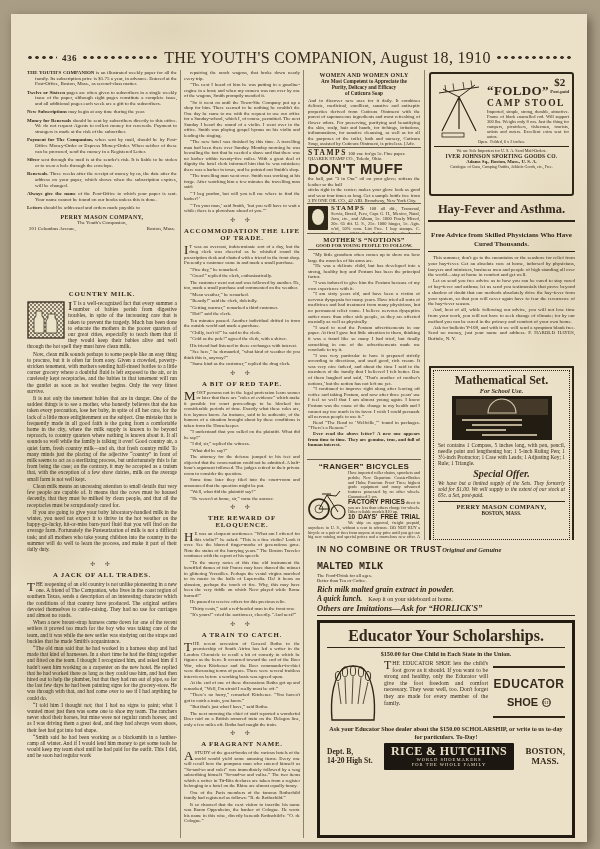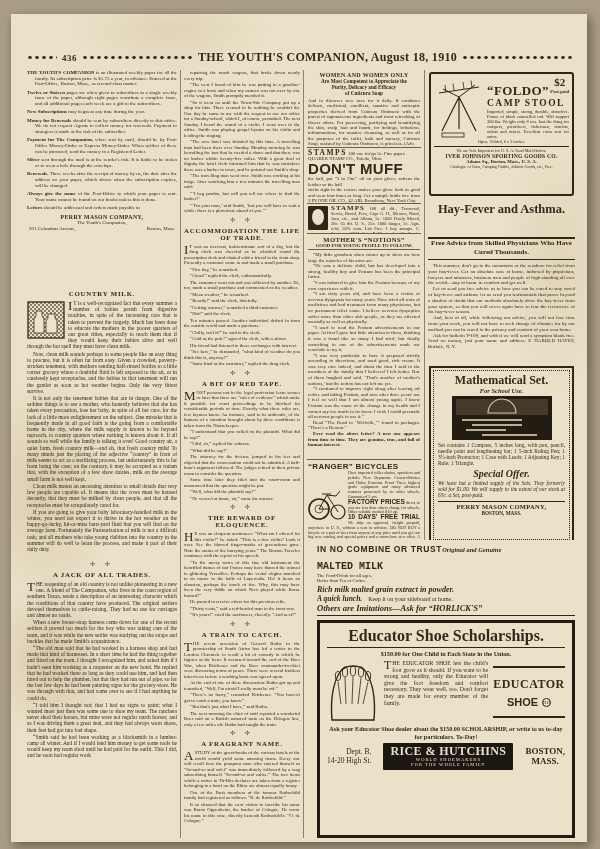--- a/index.html
+++ b/index.html
@@ -9,21 +9,21 @@
 .stain{position:absolute;border-radius:50%;pointer-events:none}
 .s1{left:-40px;top:360px;width:150px;height:230px;background:radial-gradient(closest-side,rgba(150,112,55,.18),transparent)}
 .s2{left:-20px;top:560px;width:120px;height:170px;background:radial-gradient(closest-side,rgba(140,100,50,.20),transparent)}
 .s3{right:-30px;top:120px;width:120px;height:260px;background:radial-gradient(closest-side,rgba(160,125,70,.12),transparent)}
 .s4{left:60px;top:-30px;width:200px;height:90px;background:radial-gradient(closest-side,rgba(150,115,60,.12),transparent)}
 
 .mast{position:absolute;top:37px;left:16px;right:14px;height:13px;display:flex;align-items:center;gap:5px}
 .chain{height:5px;background-image:radial-gradient(circle at 3px 2.5px,#41372a 1.6px,transparent 1.9px);background-size:7px 5px;flex:0 0 30px}
 .chain.grow{flex:1 1 auto}
 .pgnum{font-weight:bold;font-size:9px;letter-spacing:.5px}
-.mtitle{font-size:12px;font-weight:bold;letter-spacing:.3px;white-space:nowrap}
+.mtitle{font-size:16px;font-weight:normal;letter-spacing:.3px;white-space:nowrap}
 
 .cols{position:absolute;top:56px;left:16px;right:12px;bottom:4px;display:flex;overflow:hidden}
 .vr{flex:0 0 1px;background:#8d8268;margin:0 3px}
 .col1{flex:0 0 150px;overflow:hidden}
 .col2{flex:0 0 116px;overflow:hidden}
 .rwrap{flex:1 1 auto;overflow:hidden;display:flex;flex-direction:column}
 .adrow{display:flex;flex:0 0 470px;overflow:hidden}
 .col3{flex:0 0 114px;overflow:hidden}
 .col4{flex:1;overflow:hidden}
 
@@ -59,21 +59,21 @@
 .stamp-icon{width:20px;height:24px;background:#2e2616;flex:0 0 20px;position:relative;border-radius:1px}
 .stamp-icon::after{content:"";position:absolute;left:4px;top:3px;width:12px;height:16px;background:#e9e0c8;border-radius:50%}
 .st2-text{font-size:4.5px;line-height:5px;text-align:justify}
 .st2-text b{font-size:7px;letter-spacing:1px}
 .ad-po{height:226px}
 .po-t{text-align:center;font-weight:bold;font-size:6.6px;letter-spacing:.4px}
 .po-sub{text-align:center;font-size:4.8px;font-weight:bold;border-bottom:1px solid #6b614c;padding-bottom:1px;margin-bottom:2px}
 .po-paras p{font-size:4.9px;line-height:5.6px;text-align:justify;text-indent:5px}
 .po-paras p:last-child{font-weight:bold}
 .ad-rg{height:80px}
-.rg-t{font-weight:bold;font-size:8px;font-family:"Liberation Sans",sans-serif;letter-spacing:.3px}
+.rg-t{font-weight:bold;font-size:8px;text-align:center;font-family:"Liberation Sans",sans-serif;letter-spacing:.3px}
 .bike{float:left;width:38px;height:52px;margin-right:2px}
 .rg-body{font-size:4.2px;line-height:4.8px;text-align:justify}
 .rg-h{font-weight:bold;font-size:6.5px;font-family:"Liberation Sans",sans-serif}
 
 .ad4{overflow:hidden}
 .ad-foldo{height:124px;border:2px solid #2e2616;border-radius:3px;margin:2px 1px 4px;padding:3px;position:relative}
 .foldo-row{display:flex;gap:3px}
 .stool{flex:0 0 50px;height:62px}
 .foldo-right{flex:1}
 .foldo-line1{display:flex;justify-content:space-between;align-items:flex-end}
@@ -81,21 +81,21 @@
 .foldo-price{font-size:11px;font-weight:bold;line-height:10px;text-align:center}
 .foldo-pp{font-size:4.6px;font-weight:bold;display:block}
 .foldo-camp{font-size:9.5px;font-weight:bold;letter-spacing:1.5px;margin:1px 0}
 .foldo-body{font-size:4.5px;line-height:5px;text-align:justify}
 .foldo-cap{font-size:4.2px;text-align:center}
 .foldo-imp{font-size:4.2px;text-align:center;border-top:1px solid #2e2616;margin-top:2px;padding-top:1px}
 .foldo-co{font-size:5.6px;font-weight:bold;text-align:center;letter-spacing:.2px}
 .foldo-addr{font-size:4.8px;font-weight:bold;text-align:center}
 .foldo-cat{font-size:4px;text-align:center}
 .ad-hay{height:164px;padding:2px 0}
-.hay-t{font-size:12.5px;font-weight:bold;text-align:center;border-bottom:2px solid #2e2616;padding-bottom:20px;margin-bottom:0}
+.hay-t{font-size:12.5px;font-weight:bold;text-align:center;border-bottom:2px solid #2e2616;padding-bottom:3px;margin-bottom:9px}
 .hay-sub{font-size:7px;font-weight:bold;text-align:center;line-height:8.5px;border-bottom:1px solid #2e2616;padding-bottom:3px;margin-bottom:3px}
 .hay-body p{font-size:5px;line-height:5.8px;text-align:justify;text-indent:5px}
 .ad-math{height:178px;border:2px solid #2e2616;outline:1px dotted #2e2616;outline-offset:-5px;padding:6px 7px;margin:2px 1px}
 .math-t{font-size:12px;font-weight:bold;text-align:center;line-height:12px}
 .math-sub{font-size:6.5px;font-style:italic;font-weight:bold;text-align:center;margin:1px 0 2px}
 .math-img{width:100px;height:44px;margin:1px auto}
 .math-body{font-size:5.4px;line-height:6px;text-align:justify;margin-top:2px}
 .math-ot{font-size:10px;font-style:italic;font-weight:bold;text-align:center;margin:2px 0 1px}
 .math-offer{font-size:5.4px;font-style:italic;line-height:6px;text-align:justify}
 .math-co{font-size:6.5px;font-weight:bold;text-align:center;border-top:1px solid #2e2616;margin-top:3px;padding-top:1px;letter-spacing:.3px}
@@ -117,26 +117,26 @@
 
 .educator{flex:1;margin-left:10px;border:3px solid #211b12;padding:4px 7px;overflow:hidden}
 .ed-h1{font-size:15px;font-weight:bold;text-align:center;line-height:16px}
 .ed-h2{font-size:16px;font-weight:bold;text-align:center;line-height:17px;border-bottom:1px solid #2e2616;padding-bottom:3px;margin-bottom:2px}
 .ed-sub{font-size:6.2px;font-weight:bold;text-align:center;margin:2px 0 3px}
 .ed-row{display:flex;gap:5px;align-items:flex-start}
 .foot-art{flex:0 0 52px;height:62px}
 .ed-body{flex:1;font-size:5.8px;line-height:6.6px;text-align:justify}
 .ed-body::first-letter{float:left;font-size:12px;line-height:10px;padding-right:1px}
 .ed-logo{flex:0 0 72px;text-align:center;border-top:2px solid #2e2616;border-bottom:2px solid #2e2616;padding:6px 0;margin-top:6px}
-.ed-logo .l1{font-size:12px;font-weight:bold;font-family:Liberation Serif, serif;letter-spacing:.5px;line-height:11px}
+.ed-logo .l1{font-size:12px;font-weight:bold;font-family:Liberation Sans, sans-serif;letter-spacing:.5px;line-height:11px}
 .ed-logo .l2{font-size:11px;font-weight:bold;font-family:"Liberation Sans",sans-serif;line-height:10px}
 .ed-logo .mk{display:inline-block;border:1px solid #2e2616;border-radius:50%;font-size:5px;width:9px;height:9px;line-height:8px;vertical-align:middle}
 .ed-ask{font-size:6.2px;font-weight:bold;text-align:center;margin-top:3px;line-height:7.5px}
 .ed-bottom{display:flex;align-items:center;justify-content:space-between;margin-top:3px}
-.ed-dept{font-size:7.5px;font-weight:normal;text-align:right;line-height:9px}
+.ed-dept{font-size:7.5px;font-weight:bold;text-align:left;line-height:9px}
 .rh-box{background:#1d1711;color:#e9e0c8;padding:2px 7px;text-align:center;border-radius:1px}
 .rh-n{font-size:12px;font-weight:bold;letter-spacing:.4px;line-height:12px}
 .rh-s{font-size:4.6px;letter-spacing:1px;line-height:5.4px}
 .ed-city{font-size:9px;font-weight:bold;text-align:center;line-height:10px}
 </style>
 </head>
 <body>
 
 <div class="page">
   <div class="stain s1"></div>
@@ -421,21 +421,21 @@
         </div>
         <p class="hk-rich">Rich milk malted grain extract in powder.</p>
         <div class="hk-lunchrow">
           <span class="hk-lunch">A quick lunch.</span>
           <span class="hk-side">Keep it on your sideboard at home.</span>
         </div>
         <p class="hk-others">Others are Imitations—Ask for “HORLICK'S”</p>
       </div>
 
       <div class="educator">
-        <p class="ed-h2">Educator Shoe Scholarships.</p>
+        <p class="ed-h2">Educator Your Scholarships.</p>
         <p class="ed-sub">$150.00 for One Child in Each State in the Union.</p>
         <div class="ed-row">
           <div class="foot-art">
             <svg width="52" height="62" viewBox="0 0 52 62">
               <path d="M5 60 C3 36 8 20 13 12 C18 4 34 4 39 12 C44 20 49 36 47 60 Z" fill="none" stroke="#2e2616" stroke-width="1.4"></path>
               <ellipse cx="11" cy="16" rx="2.6" ry="4.5" fill="none" stroke="#2e2616" stroke-width="0.9"></ellipse>
               <ellipse cx="18" cy="12" rx="2.6" ry="5" fill="none" stroke="#2e2616" stroke-width="0.9"></ellipse>
               <ellipse cx="26" cy="11" rx="2.6" ry="5" fill="none" stroke="#2e2616" stroke-width="0.9"></ellipse>
               <ellipse cx="34" cy="12" rx="2.6" ry="5" fill="none" stroke="#2e2616" stroke-width="0.9"></ellipse>
               <ellipse cx="41" cy="16" rx="2.6" ry="4.5" fill="none" stroke="#2e2616" stroke-width="0.9"></ellipse>

